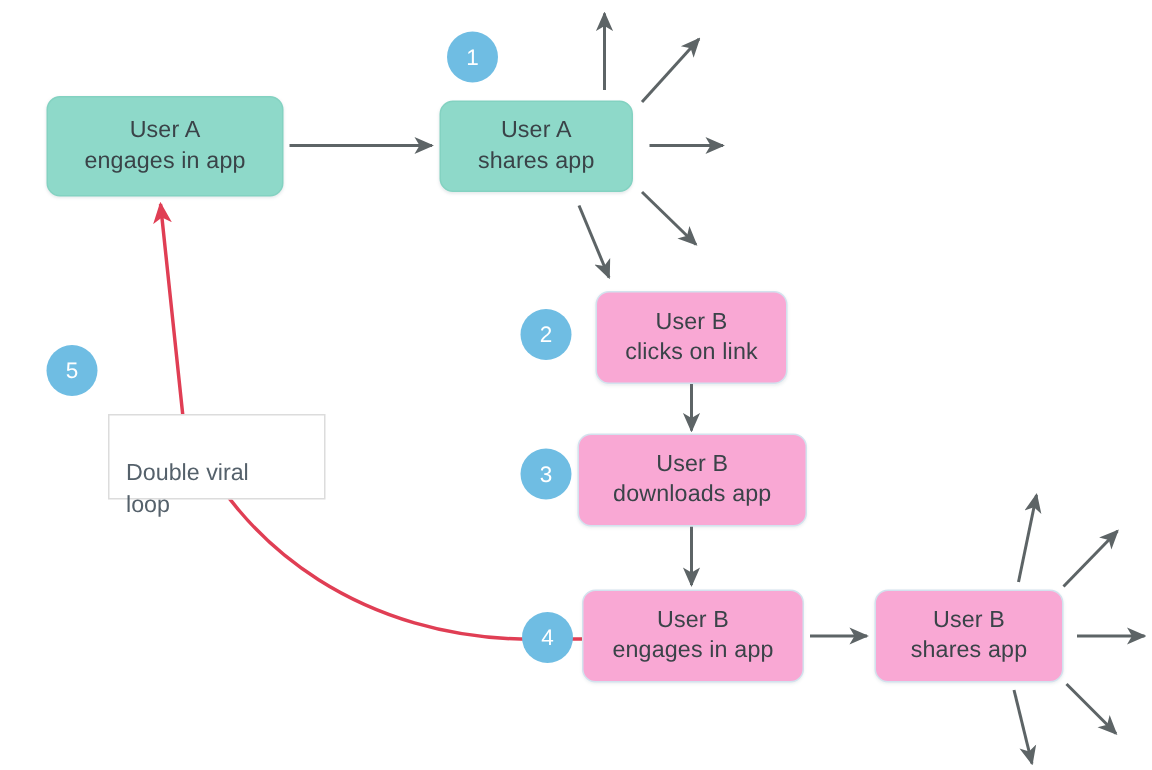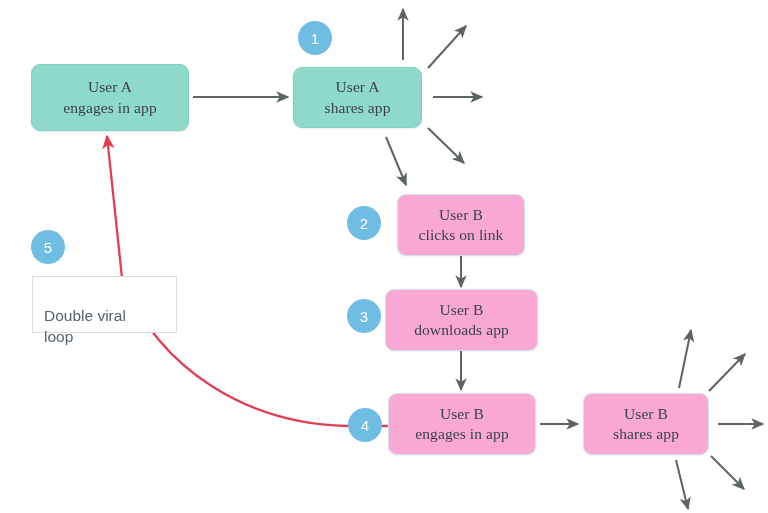--- a/index.html
+++ b/index.html
@@ -35,21 +35,20 @@
     justify-content: center;
     text-align: center;
     border-radius: 9px;
     box-sizing: border-box;
     font-size: 15.5px;
     line-height: 1.32;
     color: #3a4348;
     letter-spacing: 0.1px;
     padding: 4px 6px;
     z-index: 3;
-    font-family: Liberation Serif, serif;
   }
   .node-teal {
     background: #8ed9c9;
     border: 1px solid #83d2c1;
     box-shadow: 0 1px 2px rgba(120,140,150,0.18);
   }
   .node-blue {
     background: #f9a8d4;
     border: 1px solid #d3e2ee;
     box-shadow: 0 1px 2px rgba(120,140,150,0.14);
@@ -78,20 +77,21 @@
     background: #ffffff;
     border: 1px solid #dcdcdc;
     color: #55616b;
     font-size: 15.5px;
     line-height: 1.35;
     padding: 8px 26px 9px 11px;
     box-sizing: border-box;
     text-align: left;
     z-index: 4;
     white-space: pre-line;
+    margin-left: 40px;
   }
 </style>
 </head>
 <body>
 
 <div id="canvas">
 
   <svg id="edges" viewBox="0 0 768 513" width="768" height="513" xmlns="http://www.w3.org/2000/svg">
     <defs>
       <marker id="arrowGray" viewBox="0 0 10 10" refX="9" refY="5" markerWidth="6.5" markerHeight="6.5" orient="auto-start-reverse">

